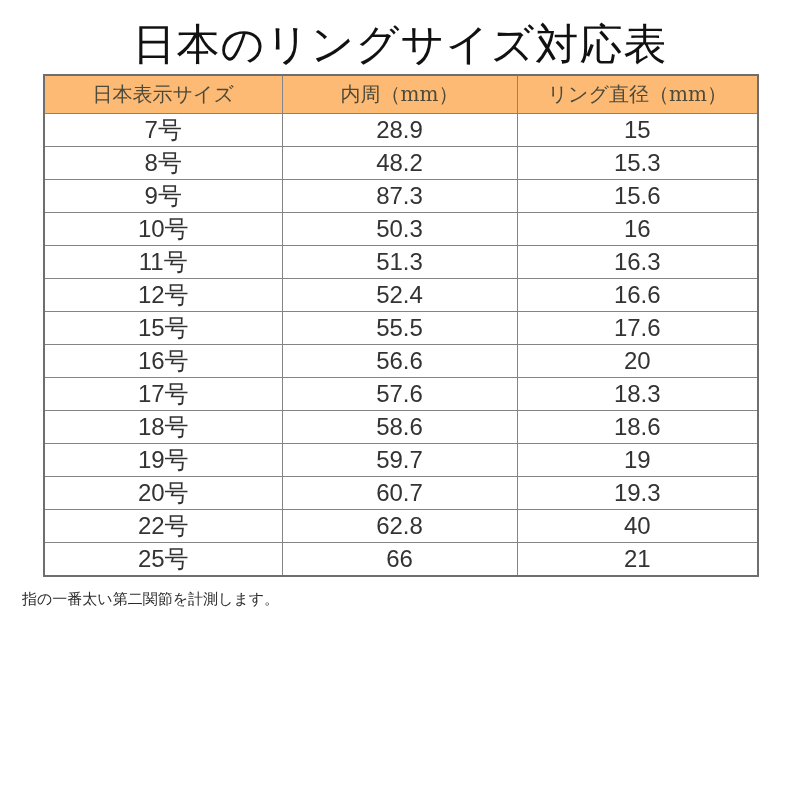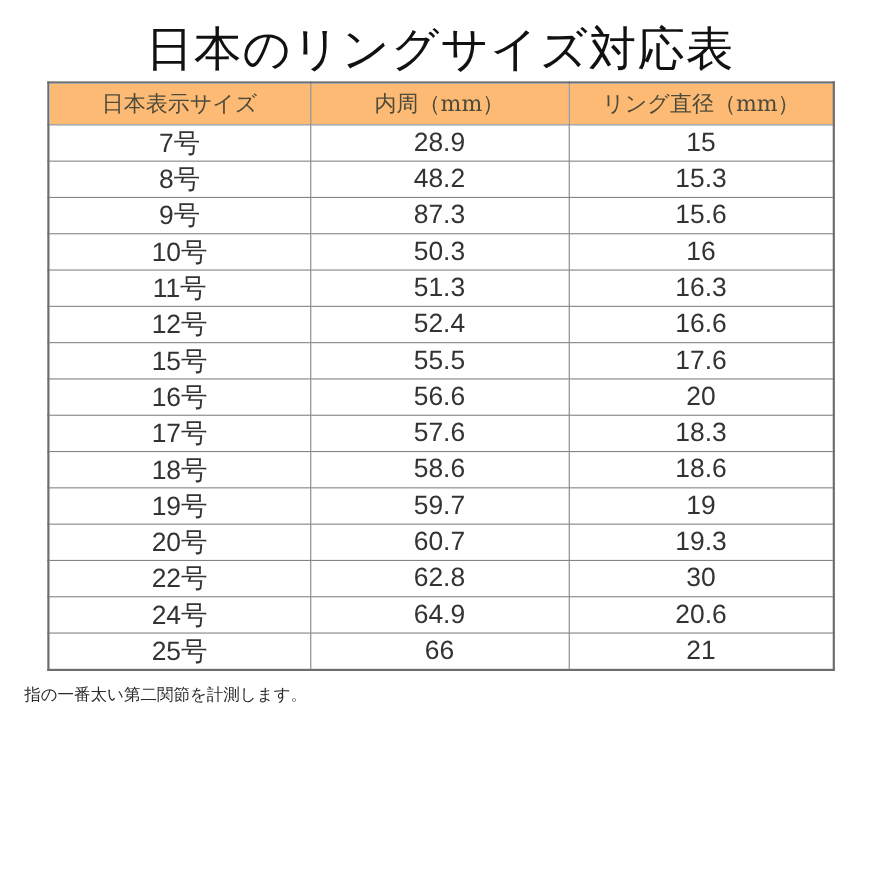--- a/index.html
+++ b/index.html
@@ -140,26 +140,21 @@
           <td>19</td>
         </tr>
         <tr>
           <td>20号</td>
           <td>60.7</td>
           <td>19.3</td>
         </tr>
         <tr>
           <td>22号</td>
           <td>62.8</td>
-          <td>30</td>
-        </tr>
-        <tr>
-          <td>24号</td>
-          <td>64.9</td>
-          <td>20.6</td>
+          <td>40</td>
         </tr>
         <tr>
           <td>25号</td>
           <td>66</td>
           <td>21</td>
         </tr>
       </tbody>
   </table>
 
   <div class="notes">

